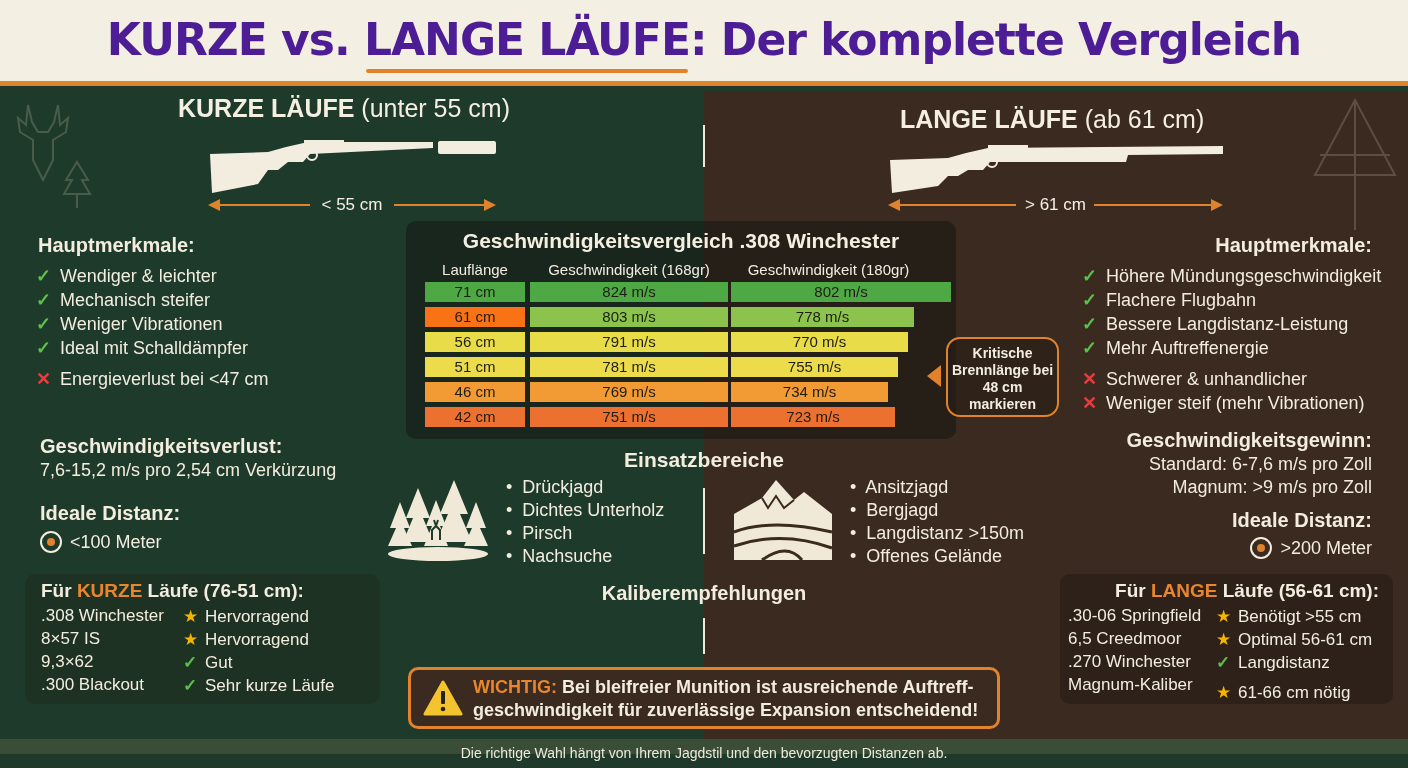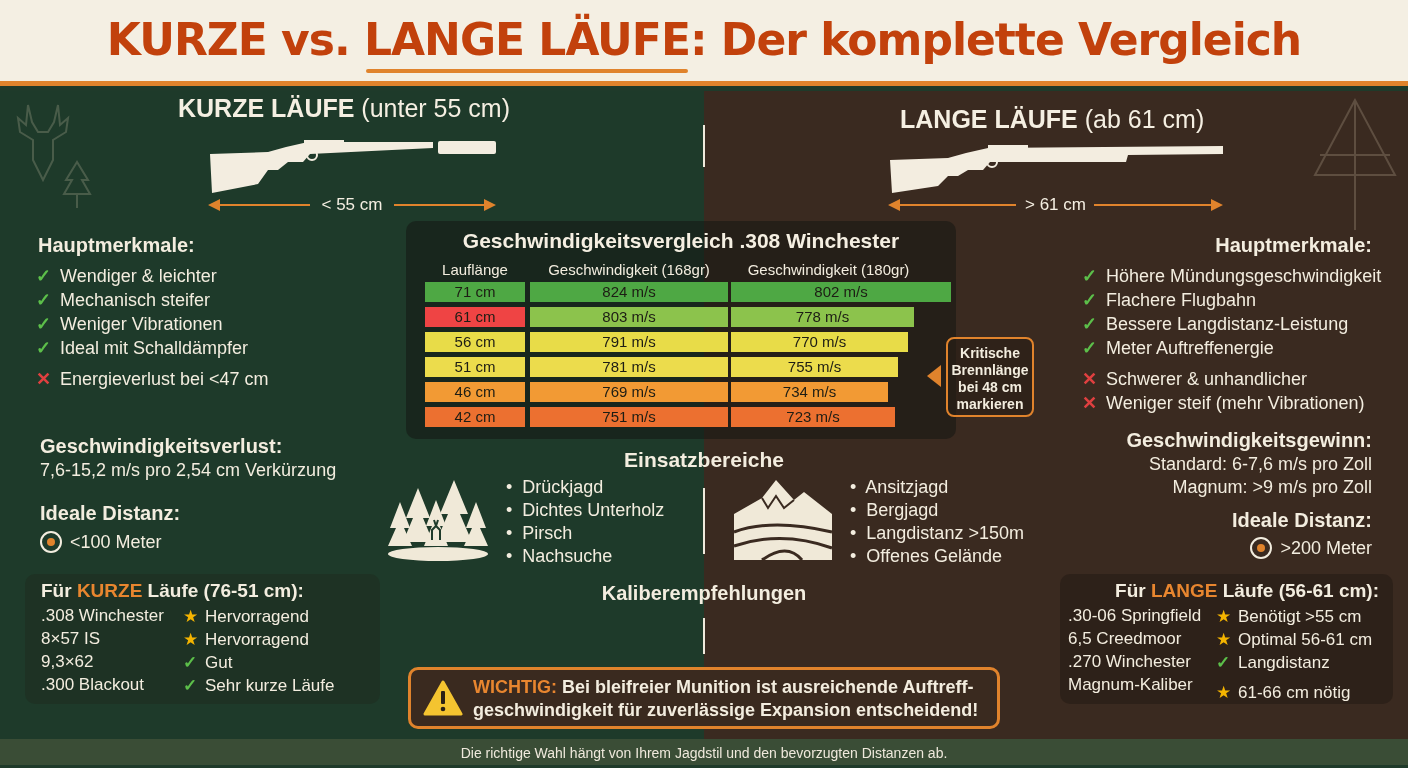--- a/index.html
+++ b/index.html
@@ -1,26 +1,26 @@
 <!DOCTYPE html>
 <html><head>
 <meta charset="utf-8">
 <style>
   * { box-sizing: border-box; margin: 0; padding: 0; }
   html, body { width: 1408px; height: 768px; overflow: hidden; }
   body { font-family: "Liberation Sans", sans-serif; position: relative; background: #1f3a2a; color: #f2ece0; }
 
   .header { position: absolute; left: 0; top: 0; width: 1408px; height: 86px; background: #f4efe3; border-bottom: 5px solid #e0832c; }
-  .title { position: absolute; left: 0; top: 14px; width: 1408px; text-align: center; font-family: "DejaVu Sans", sans-serif; font-weight: bold; font-size: 44px; color: #c2410c; letter-spacing: -1px; }
+  .title { position: absolute; left: 0; top: 14px; width: 1408px; text-align: center; font-family: "DejaVu Sans", sans-serif; font-weight: bold; font-size: 44px; color: #4c1d95; letter-spacing: -1px; }
   .title .ul { position: relative; display: inline-block; }
   .title .ul::after { content: ""; position: absolute; left: 2px; right: 2px; bottom: -8px; height: 4px; border-radius: 3px; background: #e0832c; }
 
   .bg-left { position: absolute; left: 0; top: 91px; width: 704px; height: 648px; background: #1e3a2a; }
   .bg-right { position: absolute; left: 704px; top: 91px; width: 704px; height: 648px; background: #3a2a20; }
-  .footer { position: absolute; left: 0; top: 739px; width: 1408px; height: 26px; background: #3a4d36; text-align: center; font-size: 14px; line-height: 29px; color: #efe9dc; }
+  .footer { position: absolute; left: 0; top: 739px; width: 1408px; height: 15px; background: #3a4d36; text-align: center; font-size: 14px; line-height: 29px; color: #efe9dc; }
   .divider { position: absolute; left: 703px; width: 2px; background: #efe9dc; }
 
   .sec-head { position: absolute; font-size: 25px; color: #f5efe2; white-space: nowrap; }
   .sec-head b { font-weight: bold; }
 
   .rifle { position: absolute; }
   .measure { position: absolute; height: 20px; }
   .measure .lbl { position: absolute; top: 0; font-size: 17px; color: #f5efe2; text-align: center; width: 100%; line-height: 20px; }
 
   .h3 { position: absolute; font-weight: bold; font-size: 20px; color: #f3eddf; white-space: nowrap; }
@@ -32,21 +32,21 @@
   .txt { position: absolute; font-size: 18px; line-height: 23px; color: #f3eddf; white-space: nowrap; }
 
   .target { display: inline-block; width: 22px; height: 22px; border: 2px solid #f3eddf; border-radius: 50%; position: relative; vertical-align: -5px; margin-right: 8px; }
   .target::after { content: ""; position: absolute; left: 5px; top: 5px; width: 8px; height: 8px; border-radius: 50%; background: #e0832c; }
 
   .speed-panel { position: absolute; left: 406px; top: 221px; width: 550px; height: 218px; background: rgba(20,22,18,0.55); border-radius: 10px; }
   .speed-title { position: absolute; left: 0; top: 8px; width: 100%; text-align: center; font-weight: bold; font-size: 21px; color: #f5efe2; }
   .col-head { position: absolute; top: 40px; font-size: 15px; color: #f3eddf; text-align: center; white-space: nowrap; }
   .bar { position: absolute; height: 20px; font-size: 15px; color: #1d1d14; text-align: center; line-height: 20px; }
 
-  .callout { position: absolute; left: 946px; top: 337px; width: 88px; height: 80px; border: 2px solid #e0832c; border-radius: 8px; background: rgba(40,30,22,0.6); font-weight: bold; font-size: 14px; line-height: 17px; text-align: center; padding-top: 6px; color: #f3eddf; }
+  .callout { position: absolute; left: 946px; top: 337px; width: 113px; height: 80px; border: 2px solid #e0832c; border-radius: 14px; background: rgba(40,30,22,0.6); font-weight: bold; font-size: 14px; line-height: 17px; text-align: center; padding-top: 6px; color: #f3eddf; }
   .callout-arrow { position: absolute; left: 927px; top: 365px; width: 0; height: 0; border-top: 11px solid transparent; border-bottom: 11px solid transparent; border-right: 14px solid #e0832c; }
 
   .use-head { position: absolute; left: 580px; top: 448px; width: 248px; text-align: center; font-weight: bold; font-size: 21px; color: #f3eddf; }
   .bul { position: absolute; font-size: 18px; line-height: 23px; color: #f3eddf; white-space: nowrap; }
 
   .cal-panel { position: absolute; top: 574px; height: 130px; border-radius: 10px; }
   .cal-left { left: 25px; width: 355px; background: rgba(30,50,36,0.9); }
   .cal-right { left: 1060px; width: 333px; background: rgba(44,32,24,0.9); }
   .cal-head { position: absolute; top: 6px; font-weight: bold; font-size: 19px; color: #f3eddf; white-space: nowrap; }
   .cal-head .acc { color: #e8862f; }
@@ -137,21 +137,21 @@
 <div class="h3" style="left:40px;top:502px">Ideale Distanz:</div>
 <div class="txt" style="left:40px;top:531px">
   <span class="target"></span><span>&lt;100 Meter</span>
 </div>
 
 <div class="h3" style="right:36px;top:234px">Hauptmerkmale:</div>
 <div class="list" style="left:1082px;top:264px">
   <div class="it"><span class="ok">✓</span><span>Höhere Mündungsgeschwindigkeit</span></div>
   <div class="it"><span class="ok">✓</span><span>Flachere Flugbahn</span></div>
   <div class="it"><span class="ok">✓</span><span>Bessere Langdistanz-Leistung</span></div>
-  <div class="it"><span class="ok">✓</span><span>Meter Auftreffenergie</span></div>
+  <div class="it"><span class="ok">✓</span><span>Mehr Auftreffenergie</span></div>
 </div>
 <div class="list" style="left:1082px;top:367px">
   <div class="it"><span class="no">✕</span><span>Schwerer &amp; unhandlicher</span></div>
   <div class="it"><span class="no">✕</span><span>Weniger steif (mehr Vibrationen)</span></div>
 </div>
 <div class="h3" style="right:36px;top:429px">Geschwindigkeitsgewinn:</div>
 <div class="txt right-al" style="right:36px;top:453px">Standard: 6-7,6 m/s pro Zoll</div>
 <div class="txt right-al" style="right:36px;top:476px">Magnum: &gt;9 m/s pro Zoll</div>
 <div class="h3" style="right:36px;top:509px">Ideale Distanz:</div>
 <div class="txt" style="right:36px;top:537px">
@@ -163,21 +163,21 @@
   <div class="col-head" style="left:19px;width:100px">Lauflänge</div>
   <div class="col-head" style="left:124px;width:198px">Geschwindigkeit (168gr)</div>
   <div class="col-head" style="left:325px;width:195px">Geschwindigkeit (180gr)</div>
 
   <div>
     <div class="bar" style="left:19px;top:61px;width:100px;background:#4ea844">71 cm</div>
     <div class="bar" style="left:124px;top:61px;width:198px;background:#4ea844">824 m/s</div>
     <div class="bar" style="left:325px;top:61px;width:220px;background:#4ea844">802 m/s</div>
   </div>
   <div>
-    <div class="bar" style="left:19px;top:86px;width:100px;background:#ef4444">61 cm</div>
+    <div class="bar" style="left:19px;top:86px;width:100px;background:#f97316">61 cm</div>
     <div class="bar" style="left:124px;top:86px;width:198px;background:#8cc34c">803 m/s</div>
     <div class="bar" style="left:325px;top:86px;width:183px;background:#8cc34c">778 m/s</div>
   </div>
   <div>
     <div class="bar" style="left:19px;top:111px;width:100px;background:#e8dc48">56 cm</div>
     <div class="bar" style="left:124px;top:111px;width:198px;background:#e8dc48">791 m/s</div>
     <div class="bar" style="left:325px;top:111px;width:177px;background:#e8dc48">770 m/s</div>
   </div>
   <div>
     <div class="bar" style="left:19px;top:136px;width:100px;background:#ecdc4c">51 cm</div>

